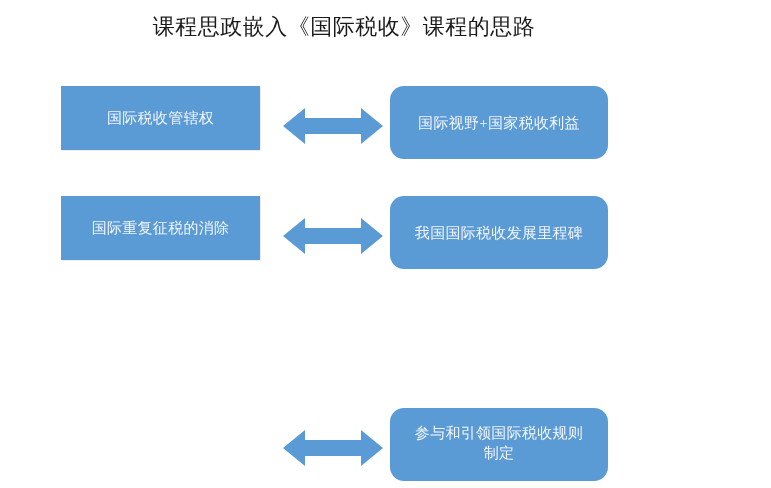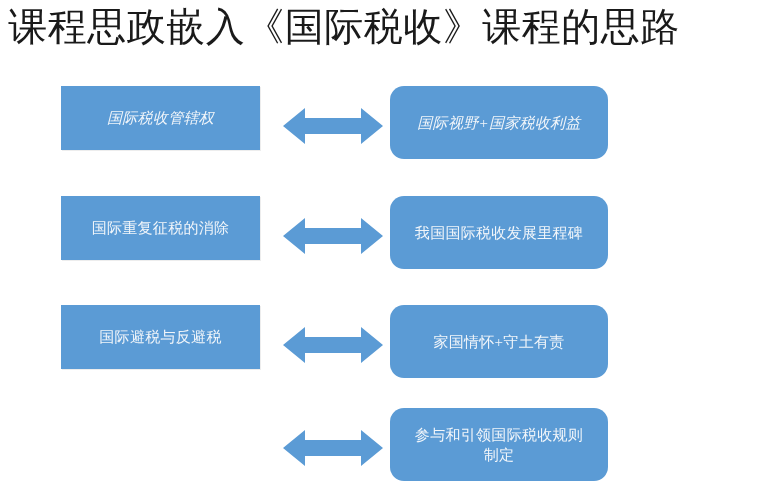--- a/index.html
+++ b/index.html
@@ -17,21 +17,21 @@
   }
 
   
   #slide-title {
     position: absolute;
     left: 0;
     top: 2px;
     width: 688px;
     text-align: center;
     font-family: "Liberation Serif", "DejaVu Serif", serif;
-    font-size: 39px;
+    font-size: 22px;
     line-height: 50px;
     color: #1a1a1a;
     letter-spacing: 0.5px;
     white-space: nowrap;
   }
 
   
   #diagram {
     position: absolute;
     left: 0;
@@ -89,52 +89,43 @@
   }
   .arrow svg { display: block; }
 </style>
 </head>
 <body>
 
 <div id="slide-title">课程思政嵌入《国际税收》课程的思路</div>
 
 <div id="diagram">
 
-  <div class="row" style="top:26px;font-style:italic;">
+  <div class="row" style="top:26px;">
     <div class="box box-left">国际税收管辖权</div>
     <div class="arrow" style="top:19px;">
       <svg width="100" height="42" viewBox="0 0 100 42" xmlns="http://www.w3.org/2000/svg">
         <polygon points="0,21 22,3 22,13 78,13 78,3 100,21 78,39 78,29 22,29 22,39" fill="#5B9BD5"></polygon>
       </svg>
     </div>
     <div class="box box-right">国际视野+国家税收利益</div>
   </div>
 
   <div class="row" style="top:136px;">
     <div class="box box-left">国际重复征税的消除</div>
     <div class="arrow" style="top:19px;">
       <svg width="100" height="42" viewBox="0 0 100 42" xmlns="http://www.w3.org/2000/svg">
         <polygon points="0,21 22,3 22,13 78,13 78,3 100,21 78,39 78,29 22,29 22,39" fill="#5B9BD5"></polygon>
       </svg>
     </div>
     <div class="box box-right">我国国际税收发展里程碑</div>
   </div>
 
-  <div class="row" style="top:245px;">
-    <div class="box box-left">国际避税与反避税</div>
-    <div class="arrow" style="top:19px;">
-      <svg width="100" height="42" viewBox="0 0 100 42" xmlns="http://www.w3.org/2000/svg">
-        <polygon points="0,21 22,3 22,13 78,13 78,3 100,21 78,39 78,29 22,29 22,39" fill="#5B9BD5"></polygon>
-      </svg>
-    </div>
-    <div class="box box-right">家国情怀+守土有责</div>
-  </div>
 
   <div class="row" style="top:348px;">
     <div class="arrow" style="top:19px;">
       <svg width="100" height="42" viewBox="0 0 100 42" xmlns="http://www.w3.org/2000/svg">
         <polygon points="0,21 22,3 22,13 78,13 78,3 100,21 78,39 78,29 22,29 22,39" fill="#5B9BD5"></polygon>
       </svg>
     </div>
-    <div class="box box-right" style="padding:0 20px;">参与和引领国际税收规则制定</div>
+    <div class="box box-right" style="padding:0 20px;font-family:Liberation Mono, monospace;">参与和引领国际税收规则制定</div>
   </div>
 
 </div>
 
 </body></html>

